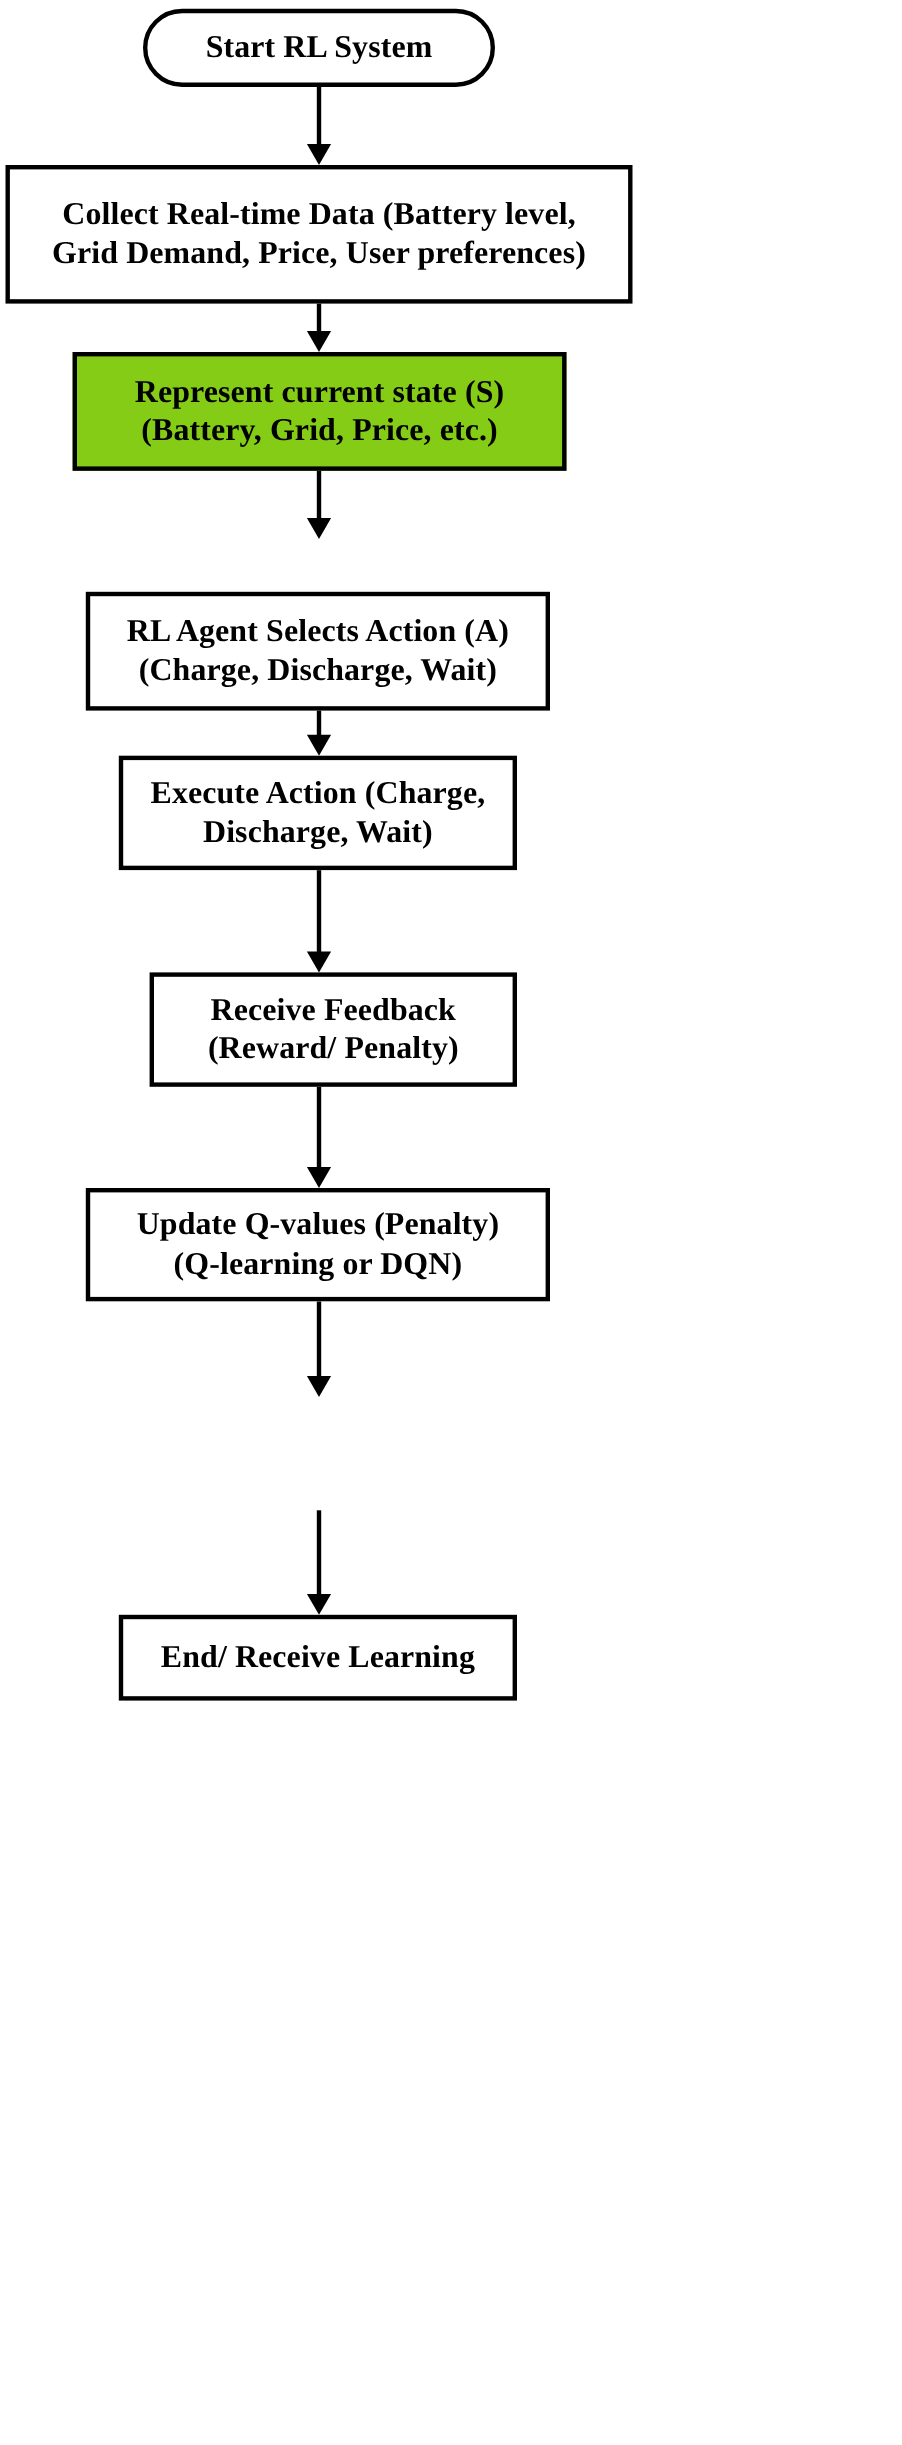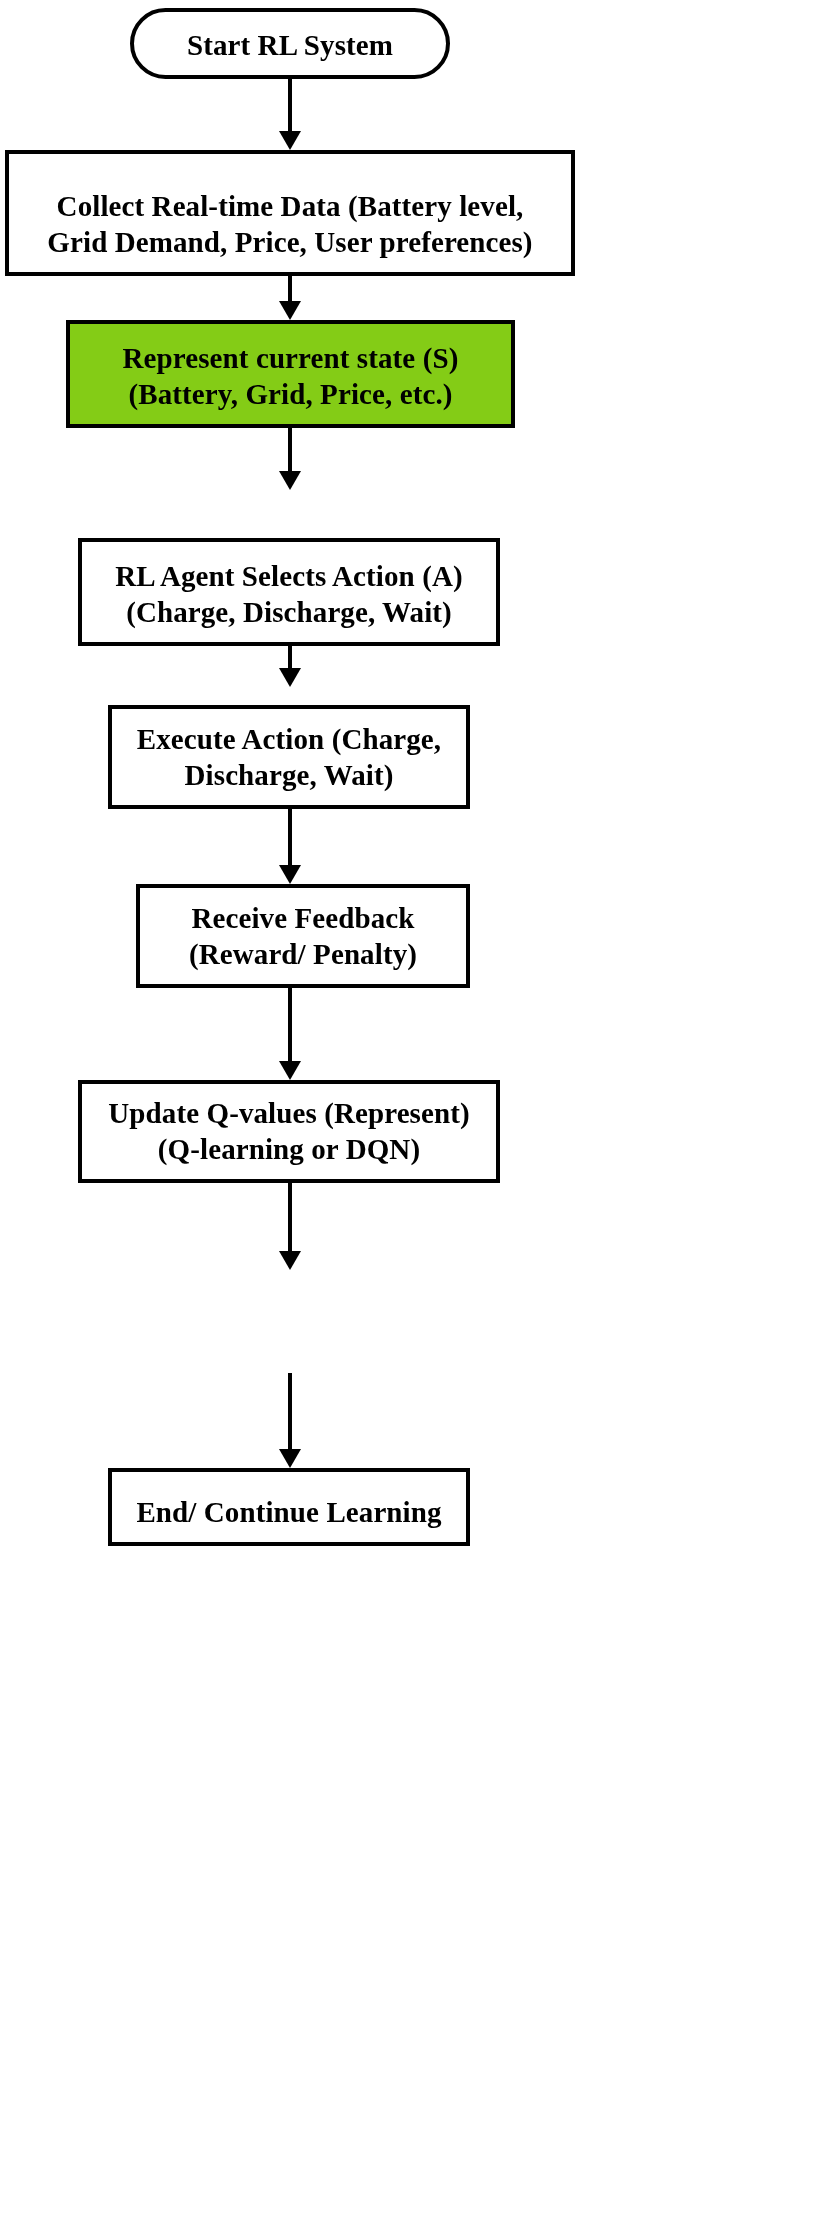--- a/index.html
+++ b/index.html
@@ -17,29 +17,29 @@
     height: 2223px;
     background: #ffffff;
     overflow: hidden;
   }
   .node {
     position: absolute;
     box-sizing: border-box;
     background: #ffffff;
     border: 4px solid #000000;
     display: flex;
-    align-items: flex-end;
+    align-items: center;
     justify-content: center;
     text-align: center;
     color: #000000;
     font-weight: bold;
     font-size: 29px;
     line-height: 1.22;
     letter-spacing: 0.1px;
-    padding: 12px 10px;
+    padding: 2px 10px;
   }
   .node.stadium {
     border-radius: 999px;
   }
   .node .node-text {
     display: block;
     width: 100%;
     white-space: pre-line;
   }
   .connector {
@@ -108,28 +108,28 @@
 Grid Demand, Price, User preferences)</span>
     </div>
     <div class="node" style="left: 66px; top: 320px; width: 449px; height: 108px; background: #84cc16; border-color: rgb(0, 0, 0); color: rgb(0, 0, 0);">
       <span class="node-text">Represent current state (S)
 (Battery, Grid, Price, etc.)</span>
     </div>
     <div class="node" style="left: 78px; top: 490px; width: 422px; height: 108px; background: rgb(255, 255, 255); border-color: rgb(0, 0, 0); color: rgb(0, 0, 0); margin-top: 48px;">
       <span class="node-text">RL Agent Selects Action (A)
 (Charge, Discharge, Wait)</span>
     </div>
-    <div class="node" style="left: 108px; top: 705px; width: 362px; height: 104px; background: rgb(255, 255, 255); border-color: rgb(0, 0, 0); color: rgb(0, 0, 0);">
+    <div class="node" style="left: 108px; top: 687px; width: 362px; height: 104px; background: rgb(255, 255, 255); border-color: rgb(0, 0, 0); color: rgb(0, 0, 0);">
       <span class="node-text">Execute Action (Charge,
 Discharge, Wait)</span>
     </div>
     <div class="node" style="left: 136px; top: 884px; width: 334px; height: 104px; background: rgb(255, 255, 255); border-color: rgb(0, 0, 0); color: rgb(0, 0, 0);">
       <span class="node-text">Receive Feedback
 (Reward/ Penalty)</span>
     </div>
     <div class="node" style="left: 78px; top: 1080px; width: 422px; height: 103px; background: rgb(255, 255, 255); border-color: rgb(0, 0, 0); color: rgb(0, 0, 0);">
-      <span class="node-text">Update Q-values (Represent)
+      <span class="node-text">Update Q-values (Penalty)
 (Q-learning or DQN)</span>
     </div>
     <div class="node" style="left: 108px; top: 1468px; width: 362px; height: 78px; background: rgb(255, 255, 255); border-color: rgb(0, 0, 0); color: rgb(0, 0, 0);">
-      <span class="node-text">End/ Continue Learning</span>
+      <span class="node-text">End/ Receive Learning</span>
     </div>
   </div>
 
 </body></html>

